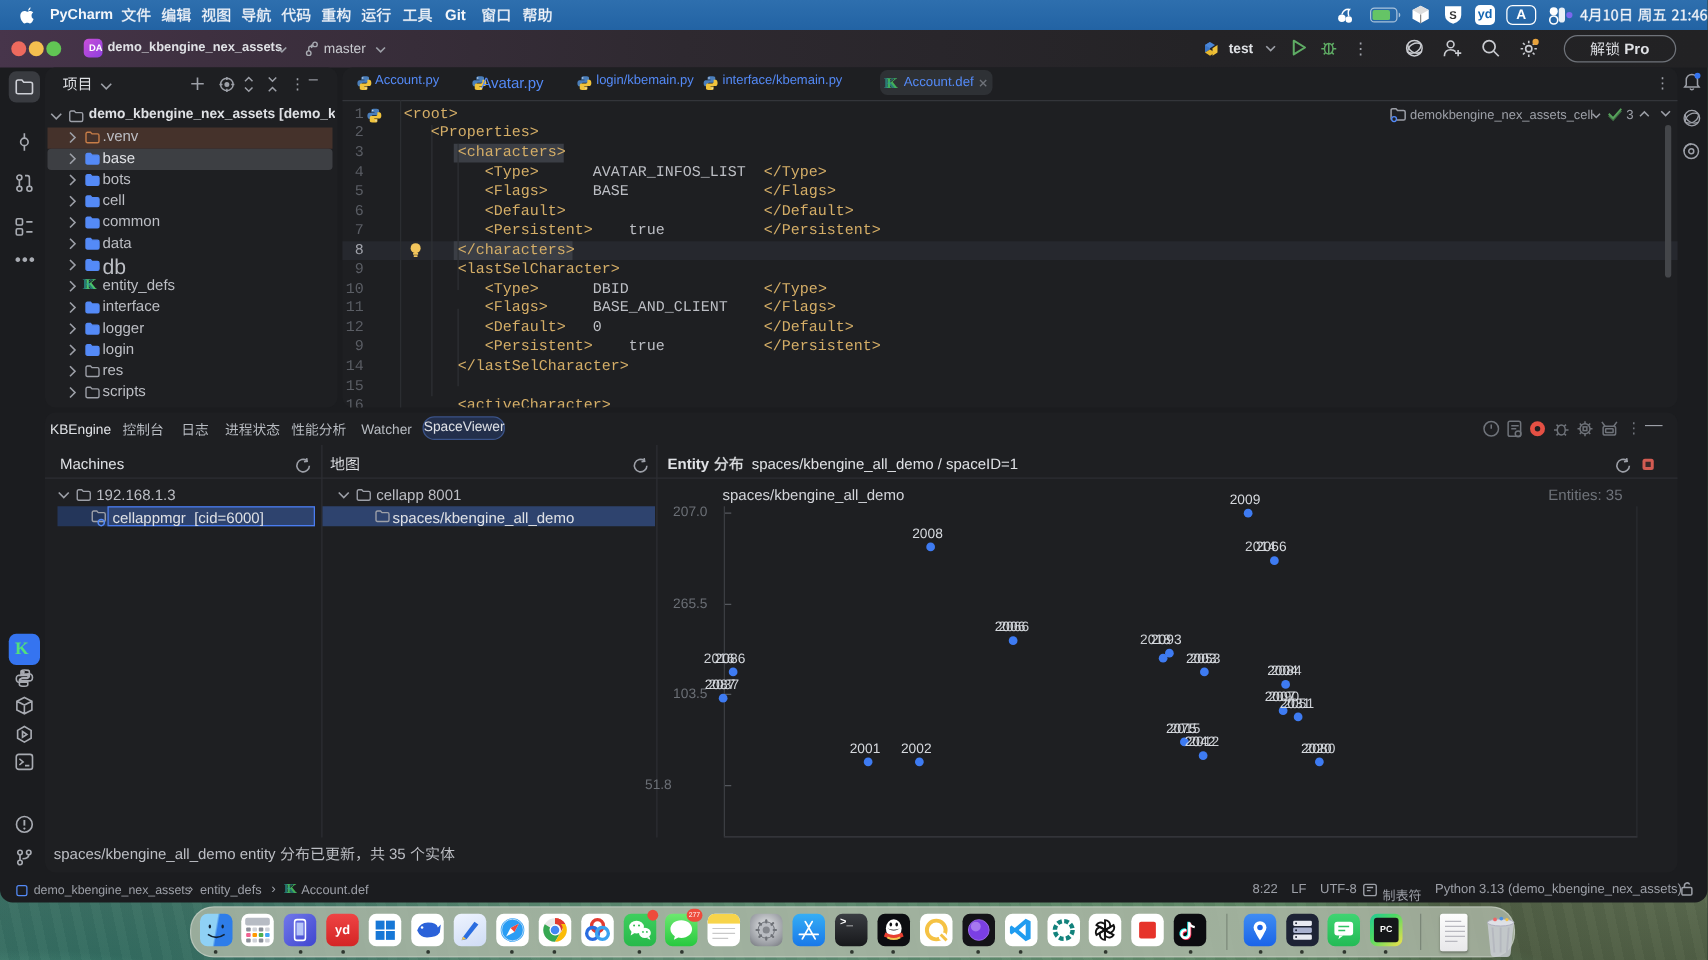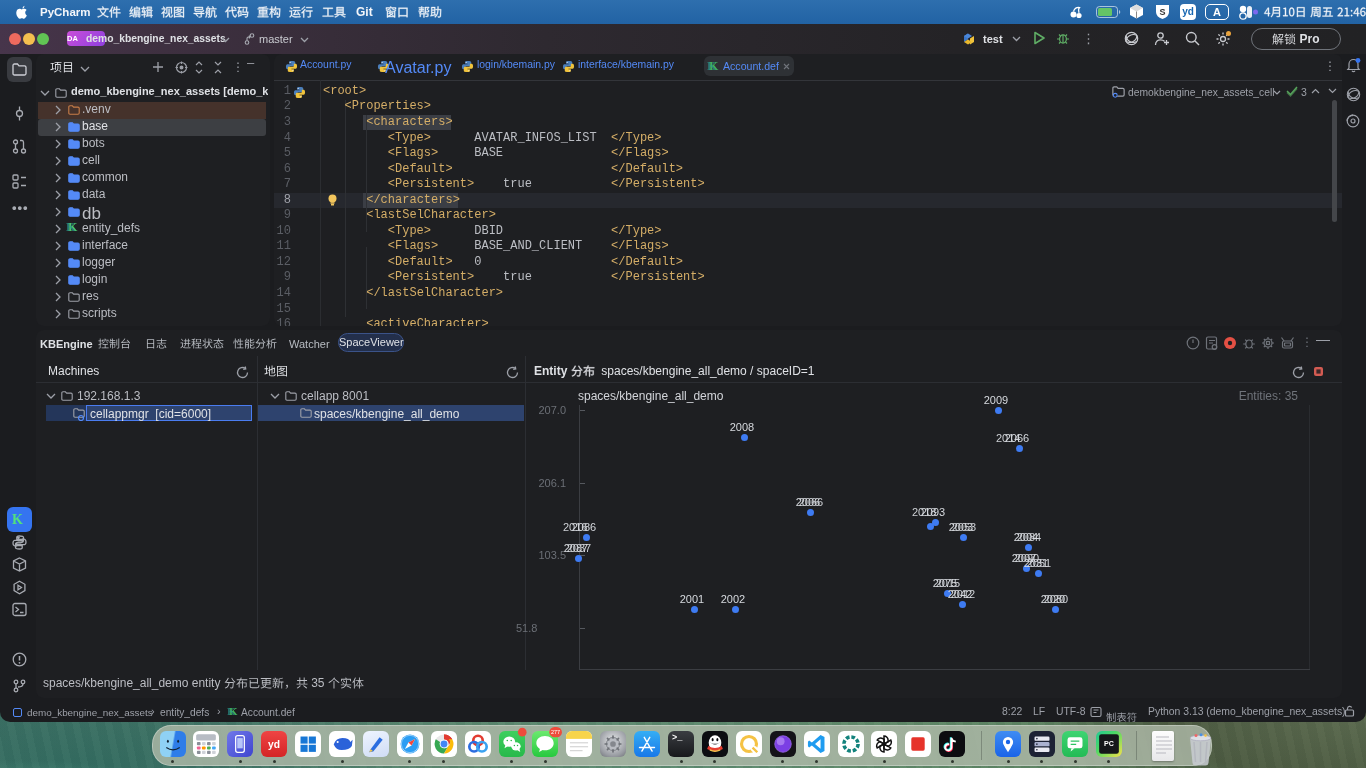--- a/index.html
+++ b/index.html
@@ -183,21 +183,21 @@
         <use href="#g62" x="741.5"></use>
         <use href="#g56" x="769.3"></use>
         <use href="#g58" x="824.8"></use>
       </svg></div>
   </div>
 <div id="win">
     <div id="title">
       <div class="tl" style="left:9px;background:#ed6a5e"></div>
       <div class="tl" style="left:23px;background:#f4bf4f"></div>
       <div class="tl" style="left:37px;background:#61c554"></div>
-      <div class="ab" style="left:67px;top:7px;width:38px;height:15px;border-radius:4px;background:linear-gradient(135deg,#c94fd8,#8f3fe0);color:#fff;font-size:7.5px;font-weight:bold;text-align:left;line-height:15px">DA</div>
+      <div class="ab" style="left:67px;top:7px;width:15px;height:15px;border-radius:4px;background:linear-gradient(135deg,#c94fd8,#8f3fe0);color:#fff;font-size:7.5px;font-weight:bold;text-align:right;line-height:15px">DA</div>
       <div class="ab" style="left:86px;top:9px;color:#dfe1e5;font-size:10.3px;font-weight:bold">demo_kbengine_nex_assets</div>
       <svg class="ab" style="left:244px;top:9px" width="11" height="12" viewBox="0 0 11 12" fill="none" stroke="#a8abb2" stroke-width="1.1">
         <circle cx="3" cy="9.5" r="1.8"></circle>
         <circle cx="8" cy="2.5" r="1.8"></circle>
         <path d="M3 7.7 V5.5 Q3 4 4.5 4 H6.2 M6.2 4 l-1.3-1.3 M6.2 4 l-1.3 1.3"></path>
       </svg>
       <div class="ab" style="left:259px;top:9px;color:#c9cbd0;font-size:11px">master</div>
       <svg class="ab" style="left:221px;top:13px" width="9" height="6" viewBox="0 0 9 6" fill="none" stroke="#9da0a8" stroke-width="1.3">
         <path d="M1 1 l3.5 3.5 L8 1"></path>
       </svg>
@@ -423,21 +423,21 @@
       <path d="M7 13 c2.8 0 2.6-1.2 2.6-1.2 V10 H6.9 v-.5 h4.1 c0 0 2 .2 2-2.7 s-2-2.7-2-2.7 H9.6 v1.7 c0 1.4-1.2 1.6-1.7 1.6 H4.5 c-.5 0-1.5 .3-1.5 1.5 v2.7 C3 12.8 4.2 13 7 13z" fill="#f0c33c"></path>
       <circle cx="8.4" cy="11.4" r=".6" fill="#dfe1e5"></circle>
     </svg>
     <div class="ab" style="left:300px;top:35px;color:#548af7;font-size:10.4px">Account.py</div>
     <svg class="ab" style="left:377px;top:36px" width="13" height="13" viewBox="0 0 14 14">
       <path d="M7 1 C4.2 1 4.4 2.2 4.4 2.2 V4 h2.7 v.5 H3 C3 4.5 1 4.3 1 7.2 s2 2.7 2 2.7 h1.4 V8.2 c0-1.4 1.2-1.6 1.7-1.6 h3.4 c.5 0 1.5-.3 1.5-1.5 V2.4 C11 1.2 9.8 1 7 1z" fill="#4a7ebb"></path>
       <circle cx="5.6" cy="2.6" r=".6" fill="#dfe1e5"></circle>
       <path d="M7 13 c2.8 0 2.6-1.2 2.6-1.2 V10 H6.9 v-.5 h4.1 c0 0 2 .2 2-2.7 s-2-2.7-2-2.7 H9.6 v1.7 c0 1.4-1.2 1.6-1.7 1.6 H4.5 c-.5 0-1.5 .3-1.5 1.5 v2.7 C3 12.8 4.2 13 7 13z" fill="#f0c33c"></path>
       <circle cx="8.4" cy="11.4" r=".6" fill="#dfe1e5"></circle>
     </svg>
-    <div class="ab" style="left:385px;top:35px;color:#548af7;font-size:16px">Avatar.py</div>
+    <div class="ab" style="left:385px;top:35px;color:#548af7;font-size:12px">Avatar.py</div>
     <svg class="ab" style="left:461px;top:36px" width="13" height="13" viewBox="0 0 14 14">
       <path d="M7 1 C4.2 1 4.4 2.2 4.4 2.2 V4 h2.7 v.5 H3 C3 4.5 1 4.3 1 7.2 s2 2.7 2 2.7 h1.4 V8.2 c0-1.4 1.2-1.6 1.7-1.6 h3.4 c.5 0 1.5-.3 1.5-1.5 V2.4 C11 1.2 9.8 1 7 1z" fill="#4a7ebb"></path>
       <circle cx="5.6" cy="2.6" r=".6" fill="#dfe1e5"></circle>
       <path d="M7 13 c2.8 0 2.6-1.2 2.6-1.2 V10 H6.9 v-.5 h4.1 c0 0 2 .2 2-2.7 s-2-2.7-2-2.7 H9.6 v1.7 c0 1.4-1.2 1.6-1.7 1.6 H4.5 c-.5 0-1.5 .3-1.5 1.5 v2.7 C3 12.8 4.2 13 7 13z" fill="#f0c33c"></path>
       <circle cx="8.4" cy="11.4" r=".6" fill="#dfe1e5"></circle>
     </svg>
     <div class="ab" style="left:477px;top:35px;color:#548af7;font-size:10.4px">login/kbemain.py</div>
     <svg class="ab" style="left:562px;top:36px" width="13" height="13" viewBox="0 0 14 14">
       <path d="M7 1 C4.2 1 4.4 2.2 4.4 2.2 V4 h2.7 v.5 H3 C3 4.5 1 4.3 1 7.2 s2 2.7 2 2.7 h1.4 V8.2 c0-1.4 1.2-1.6 1.7-1.6 h3.4 c.5 0 1.5-.3 1.5-1.5 V2.4 C11 1.2 9.8 1 7 1z" fill="#4a7ebb"></path>
       <circle cx="5.6" cy="2.6" r=".6" fill="#dfe1e5"></circle>
@@ -533,21 +533,21 @@
       <path d="M7.5 1.3 C3 4 3 11 7.5 13.7 C12 11 12 4 7.5 1.3" transform="rotate(60 7.5 7.5)"></path>
       <path d="M7.5 1.3 C3 4 3 11 7.5 13.7" transform="rotate(-60 7.5 7.5)"></path>
     </svg>
     <svg class="ab" style="left:1346px;top:90px" width="14" height="14" viewBox="0 0 14 14" fill="none" stroke="#9da0a8" stroke-width="1.2">
       <circle cx="7" cy="7" r="5.8"></circle>
       <circle cx="7" cy="7" r="2"></circle>
       <path d="M1.2 7 A5.8 5.8 0 0 1 7 1.2" stroke="#9da0a8"></path>
       <path d="M5.8 .5 L7.5 1.2 L6 2.5" fill="#9da0a8" stroke="none"></path>
     </svg>
     <div class="isl" style="left:36px;top:306px;width:1306px;height:368px"></div>
-    <div class="ab" style="left:40px;top:314px;color:#dfe1e5;font-size:11px;font-weight:bold">KBEngine</div>
+    <div class="ab" style="left:40px;top:314px;color:#dfe1e5;font-size:11px;font-weight:normal">KBEngine</div>
     <div class="ab" style="left:98px;top:314px;line-height:0;color:#b8bcc2"><svg class="ct" width="33.0" height="11" viewBox="0 0 300.0 100" fill="currentColor">
         <use href="#g28" x="0"></use>
         <use href="#g29" x="100.0"></use>
         <use href="#g30" x="200.0"></use>
       </svg></div>
     <div class="ab" style="left:145px;top:314px;line-height:0;color:#b8bcc2"><svg class="ct" width="22.0" height="11" viewBox="0 0 200.0 100" fill="currentColor">
         <use href="#g21" x="0"></use>
         <use href="#g31" x="100.0"></use>
       </svg></div>
     <div class="ab" style="left:180px;top:314px;line-height:0;color:#b8bcc2"><svg class="ct" width="44.0" height="11" viewBox="0 0 400.0 100" fill="currentColor">
@@ -649,21 +649,21 @@
       <path d="M.8 2 Q.8 .8 2 .8 H4.4 L5.6 2.1 H10 Q11.2 2.1 11.2 3.3 V8 Q11.2 9.2 10 9.2 H2 Q.8 9.2 .8 8 Z" stroke="#9da0a8" stroke-width="1.1" fill="none"></path>
     </svg>
     <div class="ab" style="left:314px;top:383px;color:#dfe1e5;font-size:12px">spaces/kbengine_all_demo</div>
     <div class="ab" style="left:578px;top:365px;color:#d3d5da;font-size:12px">spaces/kbengine_all_demo</div>
     <div class="ab" style="left:1186px;top:365px;width:112px;text-align:right;color:#6f737a;font-size:12px">Entities: 35</div>
     <div class="ab" style="left:579px;top:381px;width:1px;height:264px;background:#3b3d42"></div>
     <div class="ab" style="left:579px;top:645px;width:731px;height:1px;background:#3b3d42"></div>
     <div class="ab" style="left:1309px;top:381px;width:1px;height:264px;background:#2a2c30"></div>
     <div class="ab" style="left:516px;top:380px;width:50px;text-align:right;color:#6b6f76;font-size:11px">207.0</div>
     <div class="ab" style="left:580px;top:386px;width:5px;height:1px;background:#55585e"></div>
-    <div class="ab" style="left:516px;top:452.5px;width:50px;text-align:right;color:#6b6f76;font-size:11px">206.1</div>
+    <div class="ab" style="left:516px;top:452.5px;width:50px;text-align:right;color:#6b6f76;font-size:11px">265.5</div>
     <div class="ab" style="left:580px;top:458.5px;width:5px;height:1px;background:#55585e"></div>
     <div class="ab" style="left:516px;top:525px;width:50px;text-align:right;color:#6b6f76;font-size:11px">103.5</div>
     <div class="ab" style="left:580px;top:531px;width:5px;height:1px;background:#55585e"></div>
     <div class="ab" style="left:516px;top:597.5px;width:50px;text-align:left;color:#6b6f76;font-size:11px">51.8</div>
     <div class="ab" style="left:580px;top:603.5px;width:5px;height:1px;background:#55585e"></div>
     <div class="ab" style="left:994.5px;top:382.5px;width:7px;height:7px;border-radius:50%;background:#3e7bf2"></div>
     <div class="ab" style="left:972px;top:369.5px;width:48px;text-align:center;color:#d6d9de;font-size:11px">2009</div>
     <div class="ab" style="left:740.5px;top:409.5px;width:7px;height:7px;border-radius:50%;background:#3e7bf2"></div>
     <div class="ab" style="left:718px;top:396.5px;width:48px;text-align:center;color:#d6d9de;font-size:11px">2008</div>
     <div class="ab" style="left:1015.5px;top:420.5px;width:7px;height:7px;border-radius:50%;background:#3e7bf2"></div>

